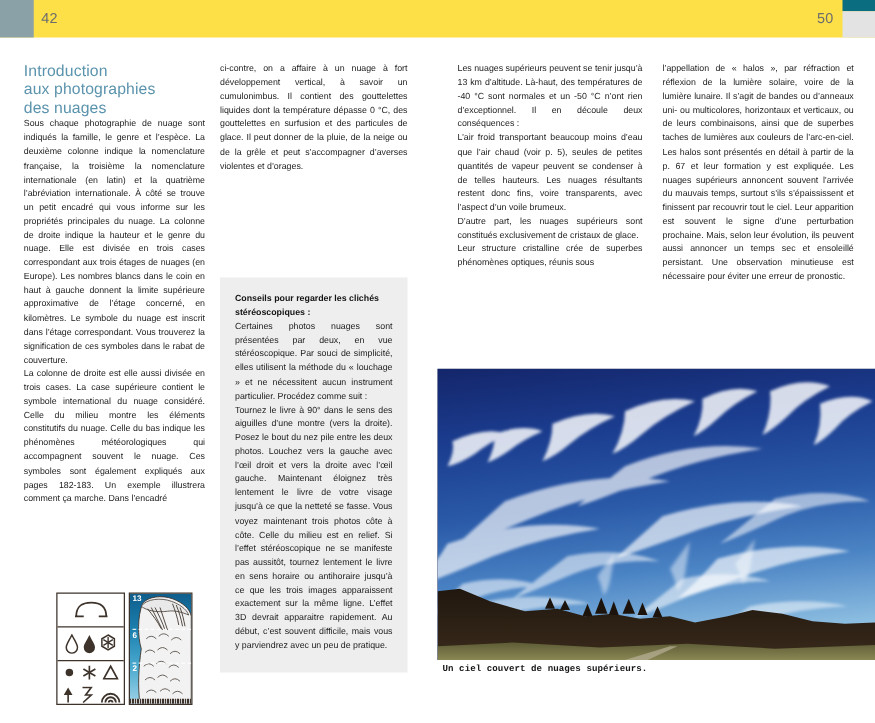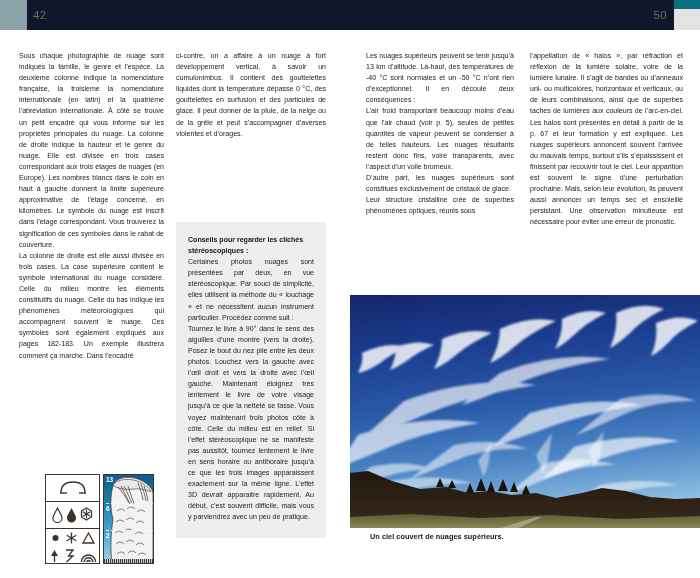--- a/index.html
+++ b/index.html
@@ -14,21 +14,21 @@
     overflow: hidden;
     position: relative;
   }
 
   
   .header-band {
     position: absolute;
     left: 0; top: 0;
     width: 700px;
     height: 30px;
-    background: #0f172a;
+    background: #fde047;
   }
   .tab-left {
     position: absolute;
     left: 0; top: 0;
     width: 27px;
     height: 30px;
     background: #8ba1a8;
   }
   .tab-right {
     position: absolute;
@@ -211,42 +211,46 @@
     left: 0;
     top: 265px;
     width: 350px;
     height: 233px;
     overflow: hidden;
     background: #0d1d4a;
   }
   .photo-wrap svg { display: block; }
   .caption {
     position: absolute;
-    left: 20px;
+    left: 4px;
     top: 502px;
     font-size: 7.3px;
     font-weight: bold;
     color: #171717;
     letter-spacing: 0.05px;
+    font-family: Liberation Mono, monospace;
   }
 </style>
 </head>
 <body>
 
 <div class="header-band">
   <div class="tab-left"></div>
   <div class="tab-right"></div>
   <div class="band-right-strip"></div>
   <div class="folio folio-left">42</div>
   <div class="folio folio-right">50</div>
 </div>
 
 <div class="page page-left">
 
   <div class="col lp-col1">
+    <h2 class="sec-title" style="white-space: pre-line;">Introduction
+aux photographies
+des nuages</h2>
     <p class="body" style="white-space: pre-line;">Sous chaque photographie de nuage sont indiqués la famille, le genre et l’espèce. La deuxième colonne indique la nomenclature française, la troisième la nomenclature internationale (en latin) et la quatrième l’abréviation internationale. À côté se trouve un petit encadré qui vous informe sur les propriétés principales du nuage. La colonne de droite indique la hauteur et le genre du nuage. Elle est divisée en trois cases correspondant aux trois étages de nuages (en Europe). Les nombres blancs dans le coin en haut à gauche donnent la limite supérieure approximative de l’étage concerné, en kilomètres. Le symbole du nuage est inscrit dans l’étage correspondant. Vous trouverez la signification de ces symboles dans le rabat de couverture.
 La colonne de droite est elle aussi divisée en trois cases. La case supérieure contient le symbole international du nuage considéré. Celle du milieu montre les éléments constitutifs du nuage. Celle du bas indique les phénomènes météorologiques qui accompagnent souvent le nuage. Ces symboles sont également expliqués aux pages 182-183. Un exemple illustrera comment ça marche. Dans l’encadré</p>
   </div>
 
   <div class="col lp-col2">
     <p class="body">ci-contre, on a affaire à un nuage à fort développement vertical, à savoir un cumulonimbus. Il contient des gouttelettes liquides dont la température dépasse 0 °C, des gouttelettes en surfusion et des particules de glace. Il peut donner de la pluie, de la neige ou de la grêle et peut s’accompagner d’averses violentes et d’orages.</p>
   </div>
 
   <div class="tipbox">
     <p class="tip-head">Conseils pour regarder les clichés stéréoscopiques :</p>

